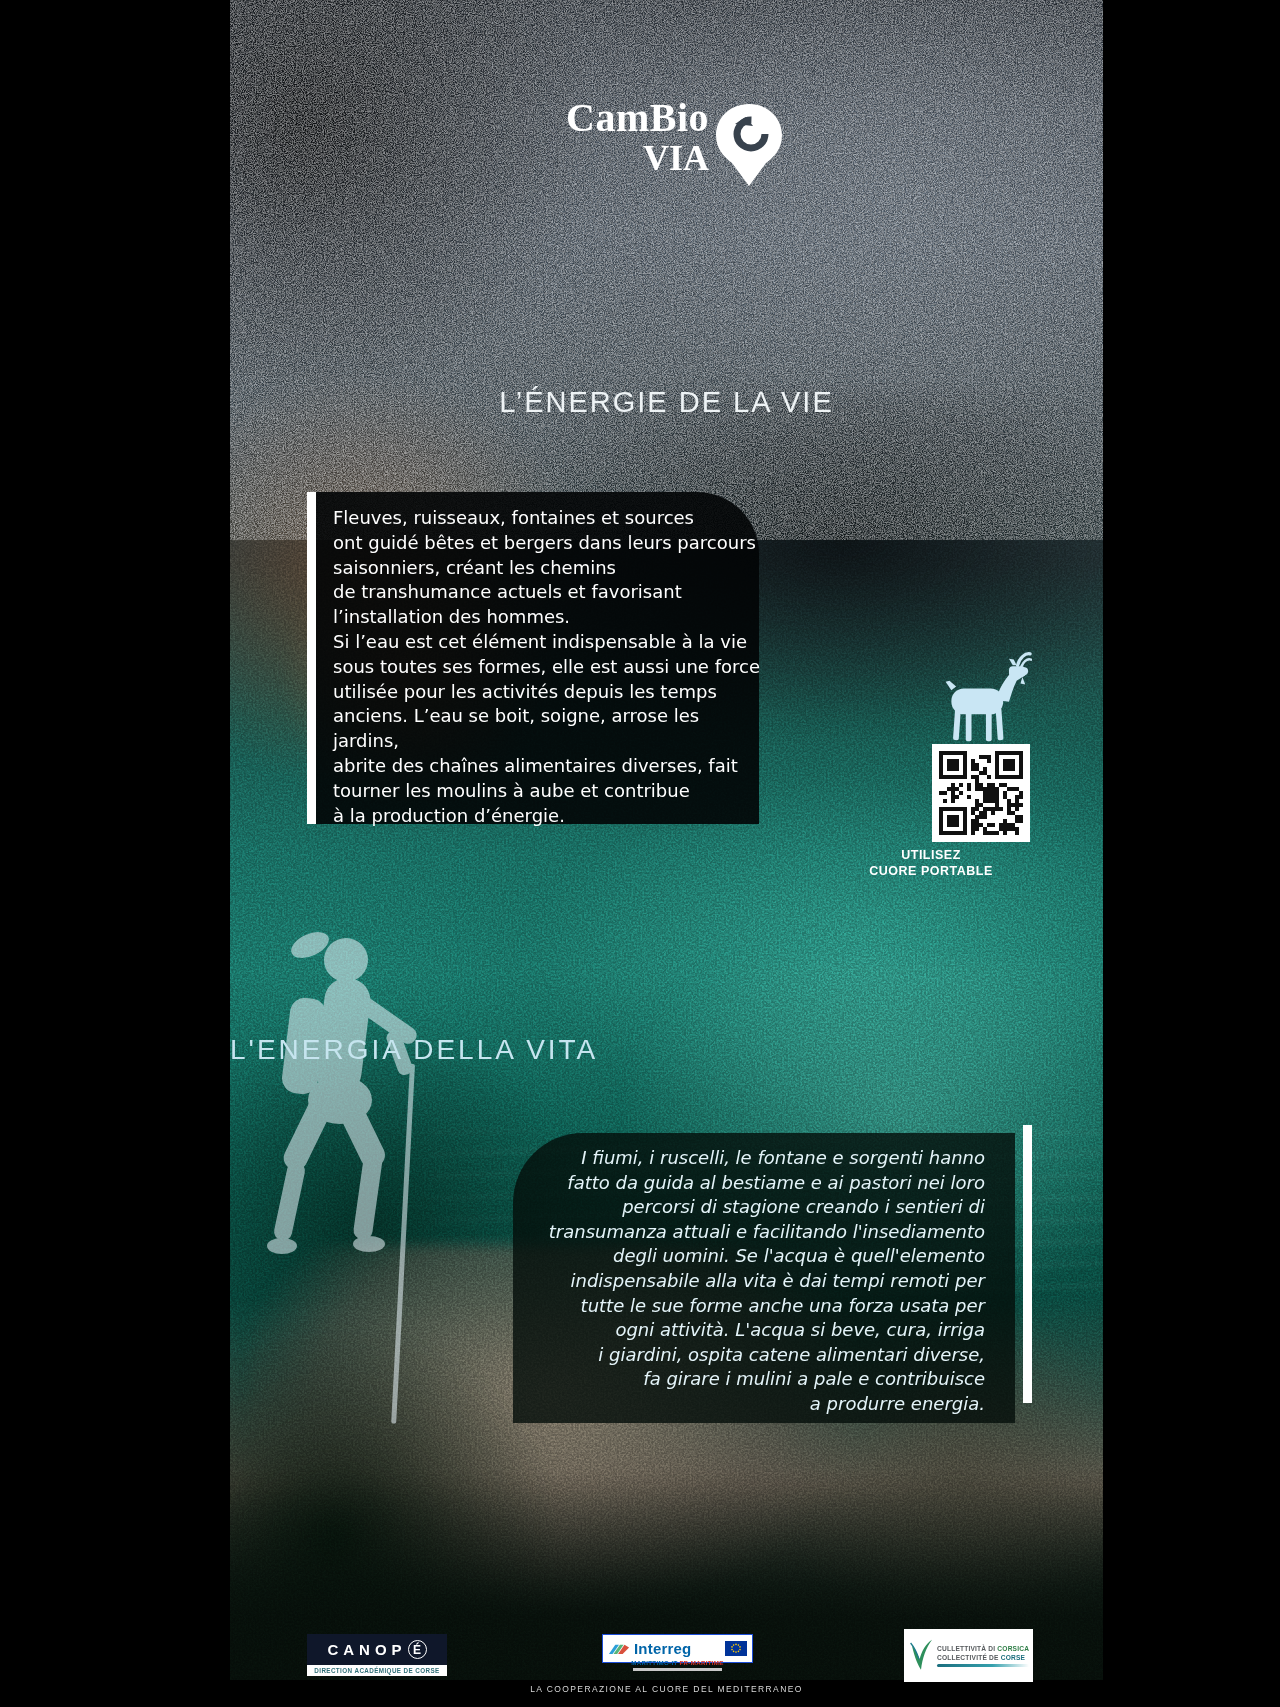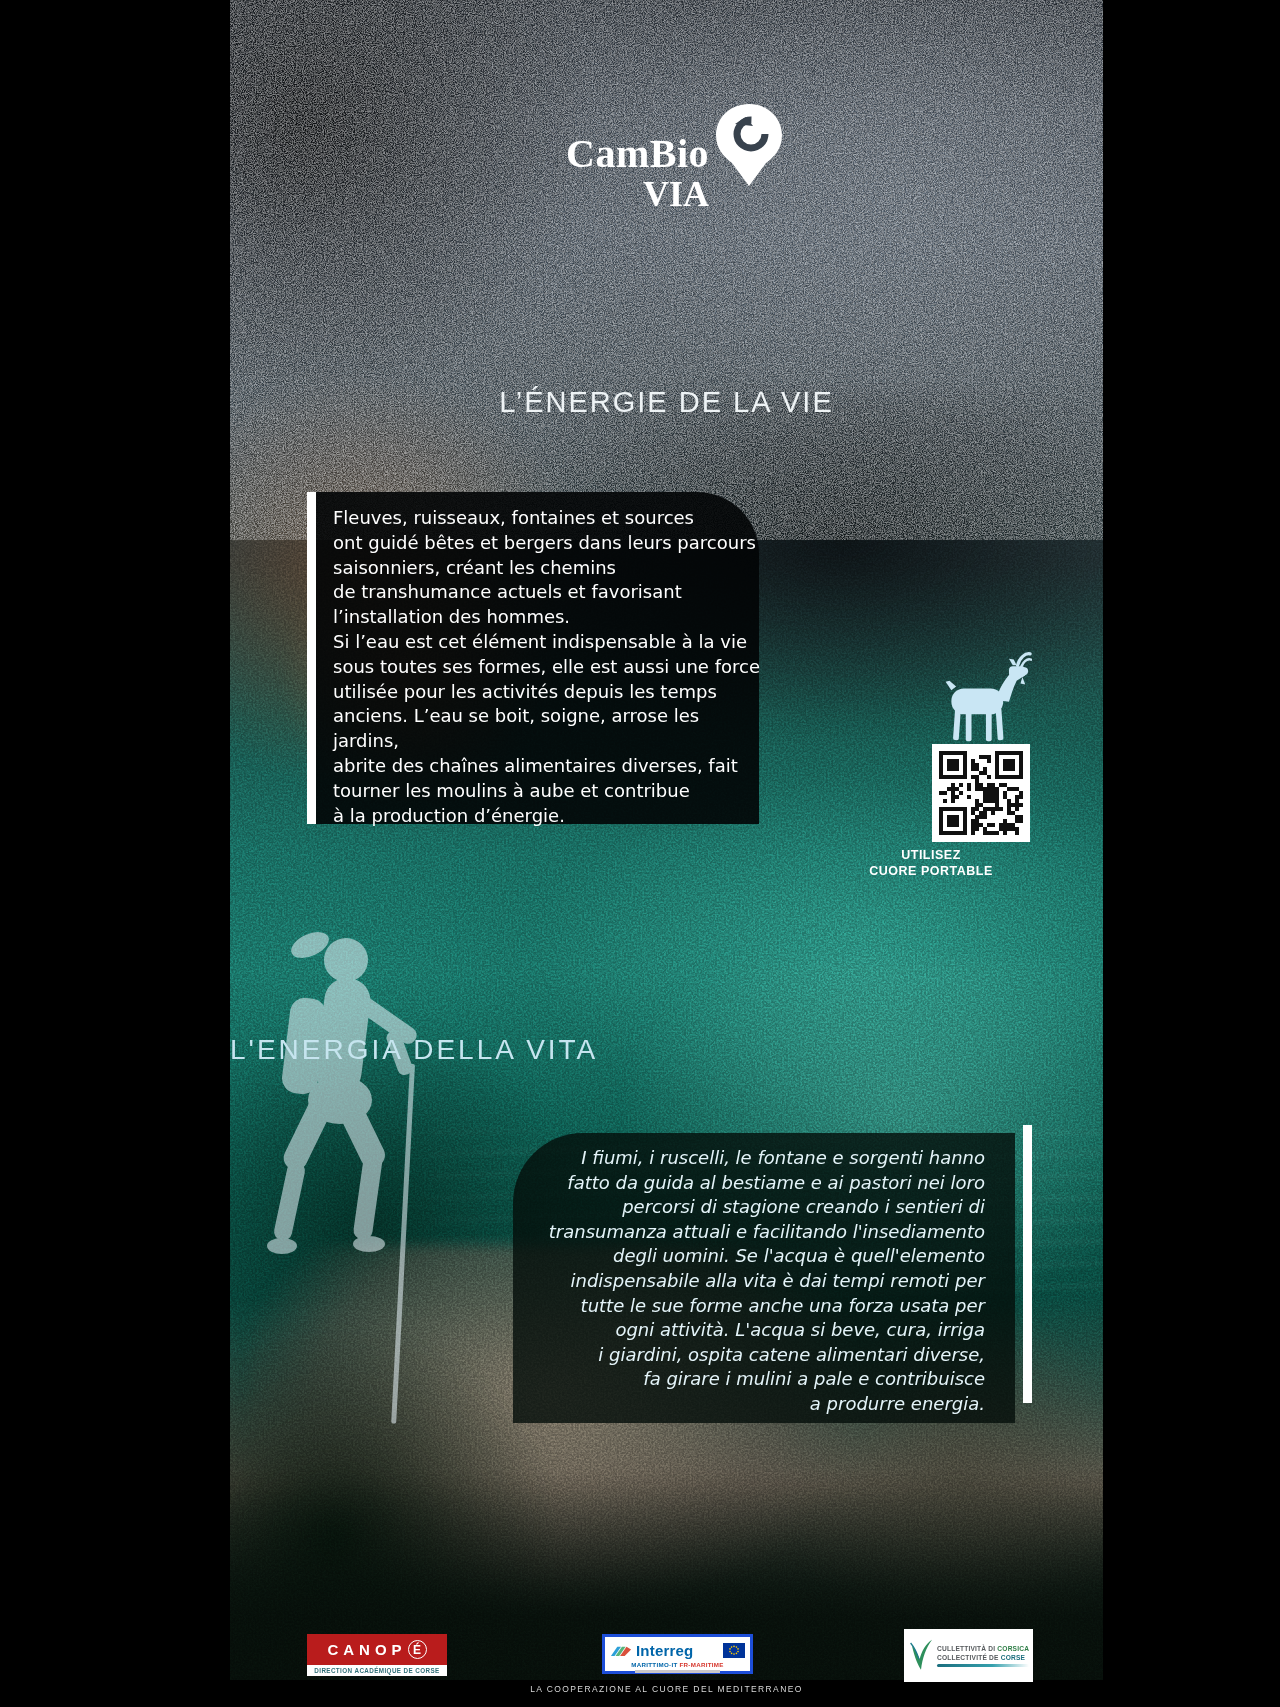--- a/index.html
+++ b/index.html
@@ -39,21 +39,21 @@
   .l-greenBL{left:-40px;top:1330px;width:360px;height:380px;filter:blur(8px);
     background:radial-gradient(ellipse at 40% 55%, rgba(6,24,13,.95), rgba(6,24,13,0) 75%);}
   .l-bottomdark{left:0;top:1470px;width:873px;height:212px;
     background:linear-gradient(180deg, rgba(8,18,12,0), rgba(8,18,12,.9) 70%);}
   svg.speckle{position:absolute;left:0;top:0;width:873px;height:540px;opacity:.5;}
   svg.grain{position:absolute;left:0;top:0;width:873px;height:1682px;opacity:.28;}
 
   
   .brand{position:absolute;left:330px;top:98px;width:225px;height:96px;z-index:4;}
   .brand-text{position:absolute;right:76px;top:0;text-align:right;color:#fff;
-    font-family:"Liberation Serif","DejaVu Serif",serif;font-weight:bold;line-height:1;margin-top:36px;}
+    font-family:"Liberation Serif","DejaVu Serif",serif;font-weight:bold;line-height:1;}
   .brand-l1{font-size:40px;letter-spacing:.5px;}
   .brand-l2{font-size:36px;margin-top:2px;}
   .pin{position:absolute;right:0;top:4px;width:72px;height:86px;}
 
   
   .title-fr{position:absolute;left:0;top:288px;width:100%;margin:0;text-align:center;z-index:4;
     color:#fff;font-size:84px;font-weight:bold;letter-spacing:-1px;}
   .sub-fr{position:absolute;left:0;top:386px;width:100%;text-align:center;z-index:4;
     color:#eef3f5;font-size:29px;font-weight:normal;letter-spacing:2px;
     font-family:"Liberation Sans",sans-serif;}
@@ -85,31 +85,31 @@
 
   
   .hiker{position:absolute;left:-6px;top:912px;width:270px;height:535px;z-index:2;
     opacity:.55;filter:blur(.6px);}
 
   
   .bottom-band{position:absolute;left:0;top:1680px;width:873px;height:27px;background:#000;z-index:5;}
   .tagline{position:absolute;left:0;top:1684px;width:100%;text-align:center;z-index:6;
     color:#d8d8d8;font-size:8.5px;letter-spacing:1.4px;font-family:"Liberation Sans",sans-serif;}
   .logo-canope{position:absolute;left:77px;top:1634px;width:140px;height:42px;z-index:6;
-    background:#b91c1c;text-align:center;}
+    background:#0f172a;text-align:center;}
   .canope-word{position:absolute;left:0;top:0;width:100%;height:31px;display:flex;
     align-items:center;justify-content:center;color:#fff;font-weight:bold;font-size:15px;
     letter-spacing:5px;font-family:"Liberation Sans",sans-serif;}
   .canope-acc{display:inline-flex;align-items:center;justify-content:center;width:17px;height:17px;
     border:1.5px solid #fff;border-radius:50%;letter-spacing:0;margin-left:1px;font-size:12px;}
   .canope-sub{position:absolute;left:0;top:31px;width:100%;height:11px;background:#fff;
     color:#2e6e76;font-size:6.3px;font-weight:bold;letter-spacing:.4px;display:flex;
     align-items:center;justify-content:center;font-family:"Liberation Sans",sans-serif;}
-  .logo-interreg{position:absolute;left:372px;top:1634px;width:151px;height:40px;z-index:6;
-    background:#fff;border:3px solid #1d4ed8;box-sizing:border-box;}
+  .logo-interreg{position:absolute;left:372px;top:1634px;width:151px;height:29px;z-index:6;
+    background:#fff;border:1px solid #1d4ed8;box-sizing:border-box;}
   .interreg-top{position:absolute;left:5px;top:5px;right:5px;height:17px;display:flex;
     align-items:center;gap:4px;}
   .interreg-arrow{width:22px;height:13px;flex:0 0 auto;}
   .interreg-name{color:#0065a9;font-size:15px;font-weight:bold;letter-spacing:.2px;flex:1;
     font-family:"Liberation Sans",sans-serif;}
   .eu-flag{width:22px;height:15px;flex:0 0 auto;}
   .interreg-sub{position:absolute;left:5px;top:24px;right:5px;text-align:center;font-size:6.2px;
     font-weight:bold;letter-spacing:.3px;font-family:"Liberation Sans",sans-serif;white-space:nowrap;}
   .mar-it{color:#0065a9;} .mar-fr{color:#d6352b;}
   .interreg-micro{position:absolute;left:30px;right:30px;top:33px;height:3px;background:#c9c9c9;}

